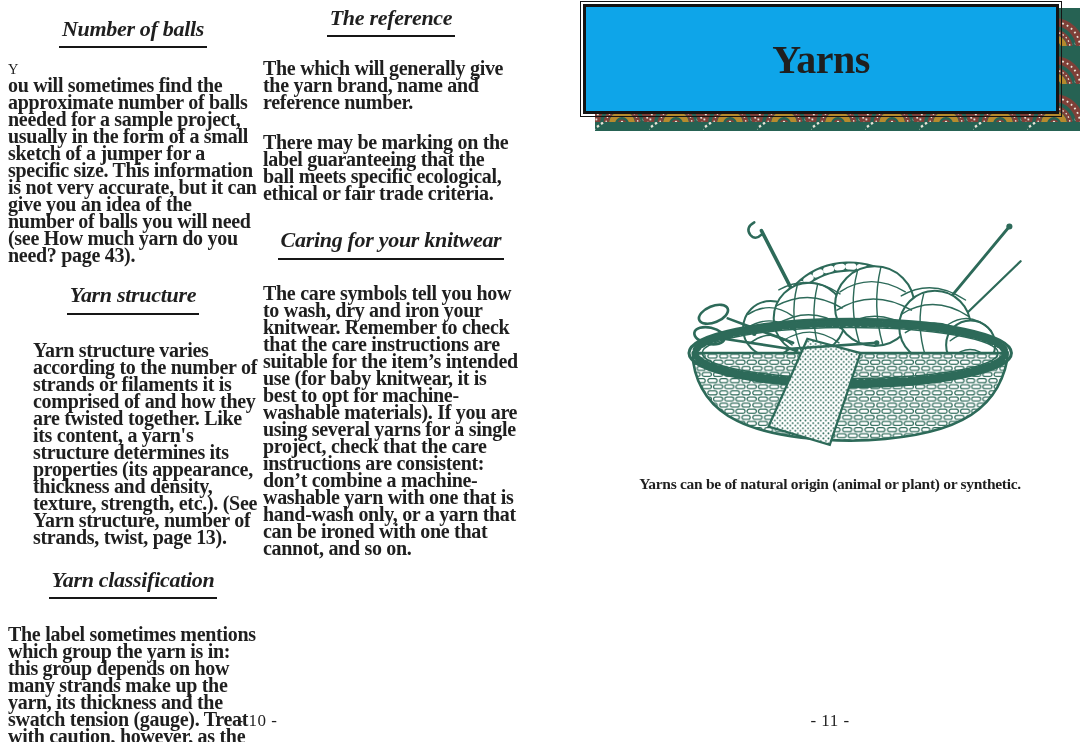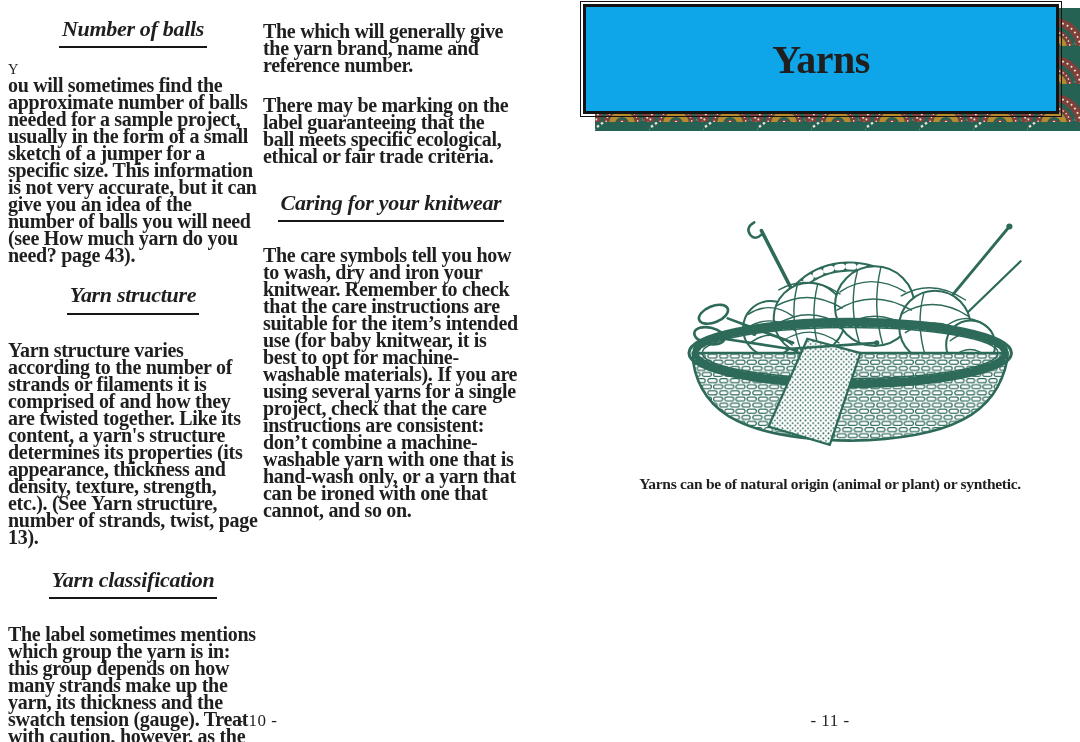--- a/index.html
+++ b/index.html
@@ -23,21 +23,21 @@
   .body-p{
     font-size:20px;line-height:17px;margin:0;letter-spacing:-0.3px;
     text-align:left;
     font-weight:bold;
   }
   .dropline{font-size:14.5px;line-height:16px;margin:0;}
 
   #col1 .hwrap.h-top{margin-top:16px;}
   #col1 .dropline{margin-top:13px;}
   #col1 .hwrap.h-structure{margin-top:18px;}
-  #col1 .p-structure{margin-top:27px;}
+  #col1 .p-structure{margin-top:27px;margin-left:25px;}
   #col1 .hwrap.h-class{margin-top:21px;}
   #col1 .p-class{margin-top:27px;}
 
   #col2 .hwrap.h-top{margin-top:5px;}
   #col2 .p-ref{margin-top:23px;}
   #col2 .hwrap.h-eco{margin-top:13px;}
   #col2 .p-eco{margin-top:23px;}
   #col2 .hwrap.h-care{margin-top:25px;}
   #col2 .p-care{margin-top:25px;}
 
@@ -83,20 +83,23 @@
     </div>
     <p class="body-p p-structure"><span>Yarn structure varies according to the number of strands or filaments it is comprised of and how they are twisted together. Like its content, a yarn's structure determines its properties (its appearance, thickness and density, texture, strength, etc.). (See </span><b>Yarn structure, number of strands, twist, page 13</b><span>).</span></p>
 
     <div class="hwrap h-class">
       <h2 class="heading">Yarn classification</h2>
     </div>
     <p class="body-p p-class"><span>The label sometimes mentions which group the yarn is in: this group depends on how many strands make up the yarn, its thickness and the swatch tension (gauge). Treat with caution, however, as the classification system can vary from one brand or country to another, and there is currently no official standard (see </span><b>The Yarn Weights Standards classification system, page 14</b><span>).</span></p>
   </div>
 
   <div class="col" id="col2">
+    <div class="hwrap h-top">
+      <h2 class="heading">The reference</h2>
+    </div>
     <p class="body-p p-ref">The which will generally give the yarn brand, name and reference number.</p>
 
     <p class="body-p p-eco">There may be marking on the label guaranteeing that the ball meets specific ecological, ethical or fair trade criteria.</p>
 
     <div class="hwrap h-care">
       <h2 class="heading">Caring for your knitwear</h2>
     </div>
     <p class="body-p p-care">The care symbols tell you how to wash, dry and iron your knitwear. Remember to check that the care instructions are suitable for the item’s intended use (for baby knitwear, it is best to opt for machine-washable materials). If you are using several yarns for a single project, check that the care instructions are consistent: don’t combine a machine-washable yarn with one that is hand-wash only, or a yarn that can be ironed with one that cannot, and so on.</p>
   </div>
 

